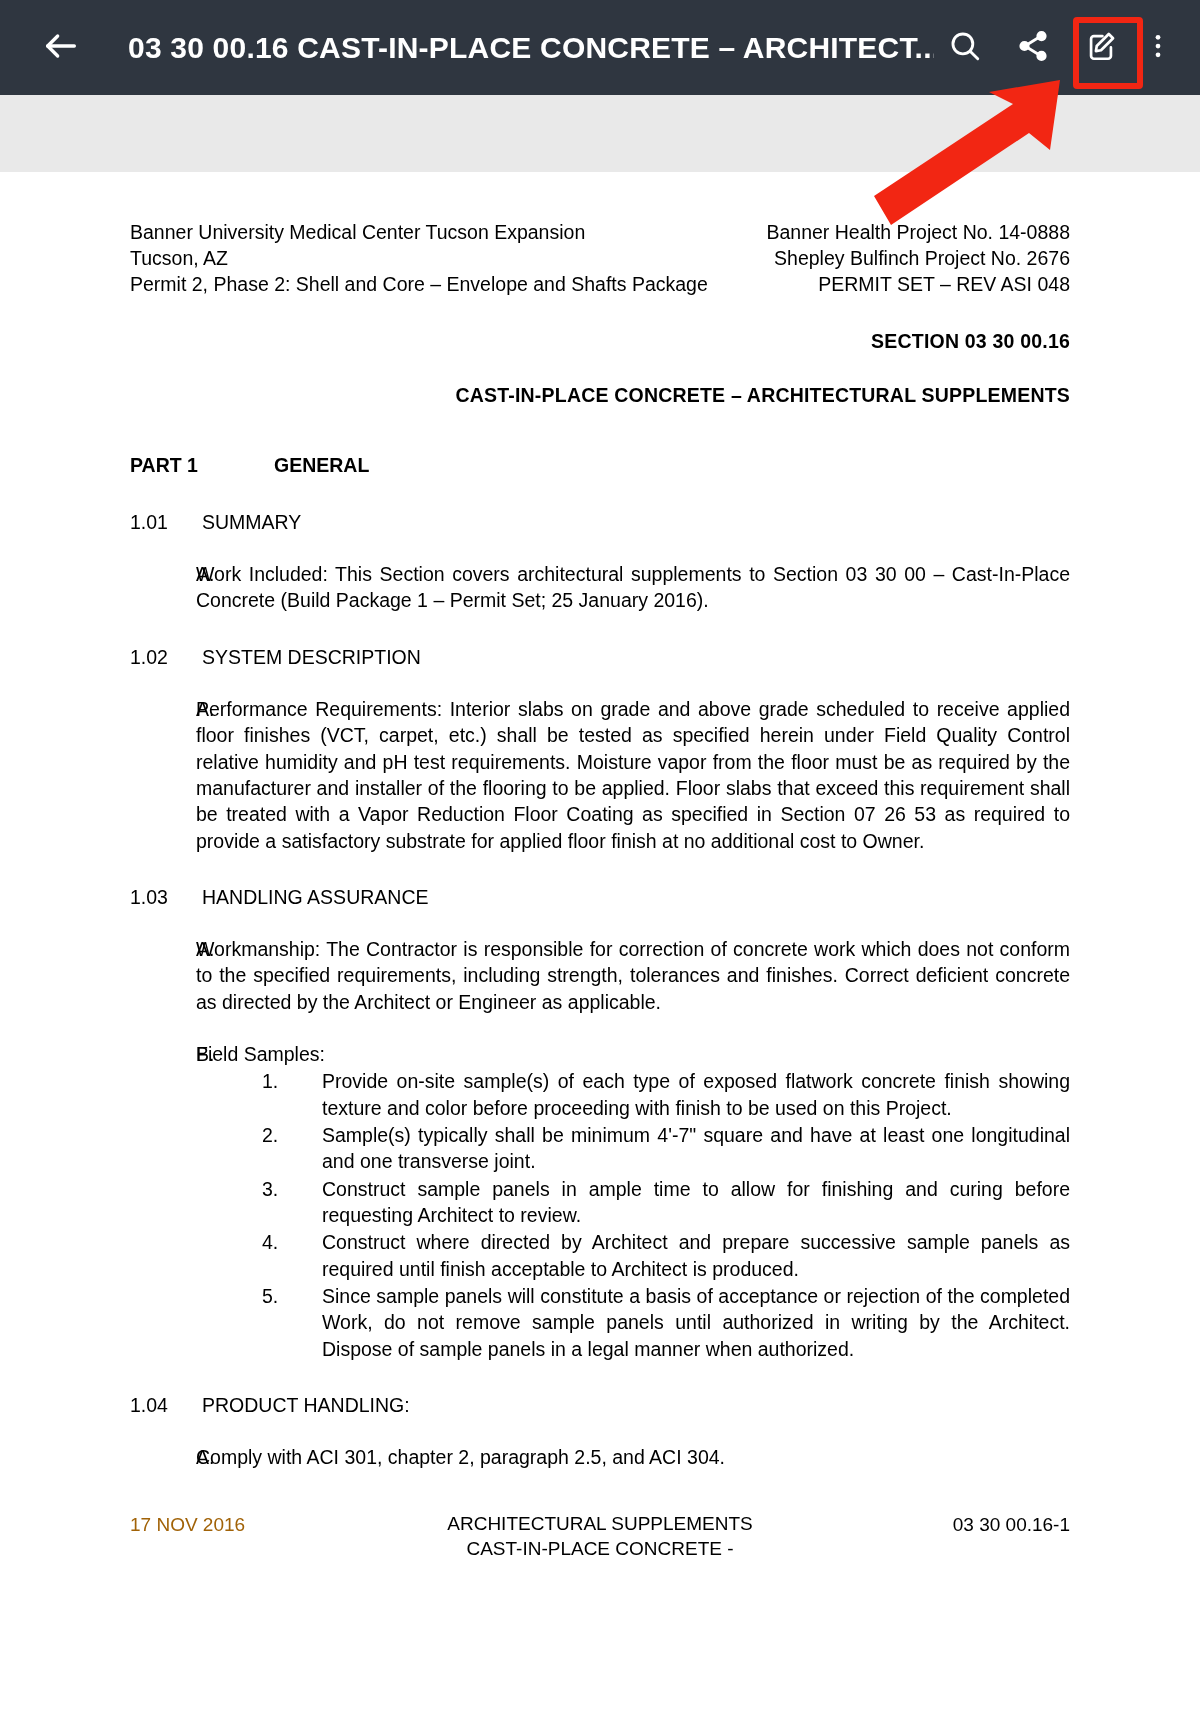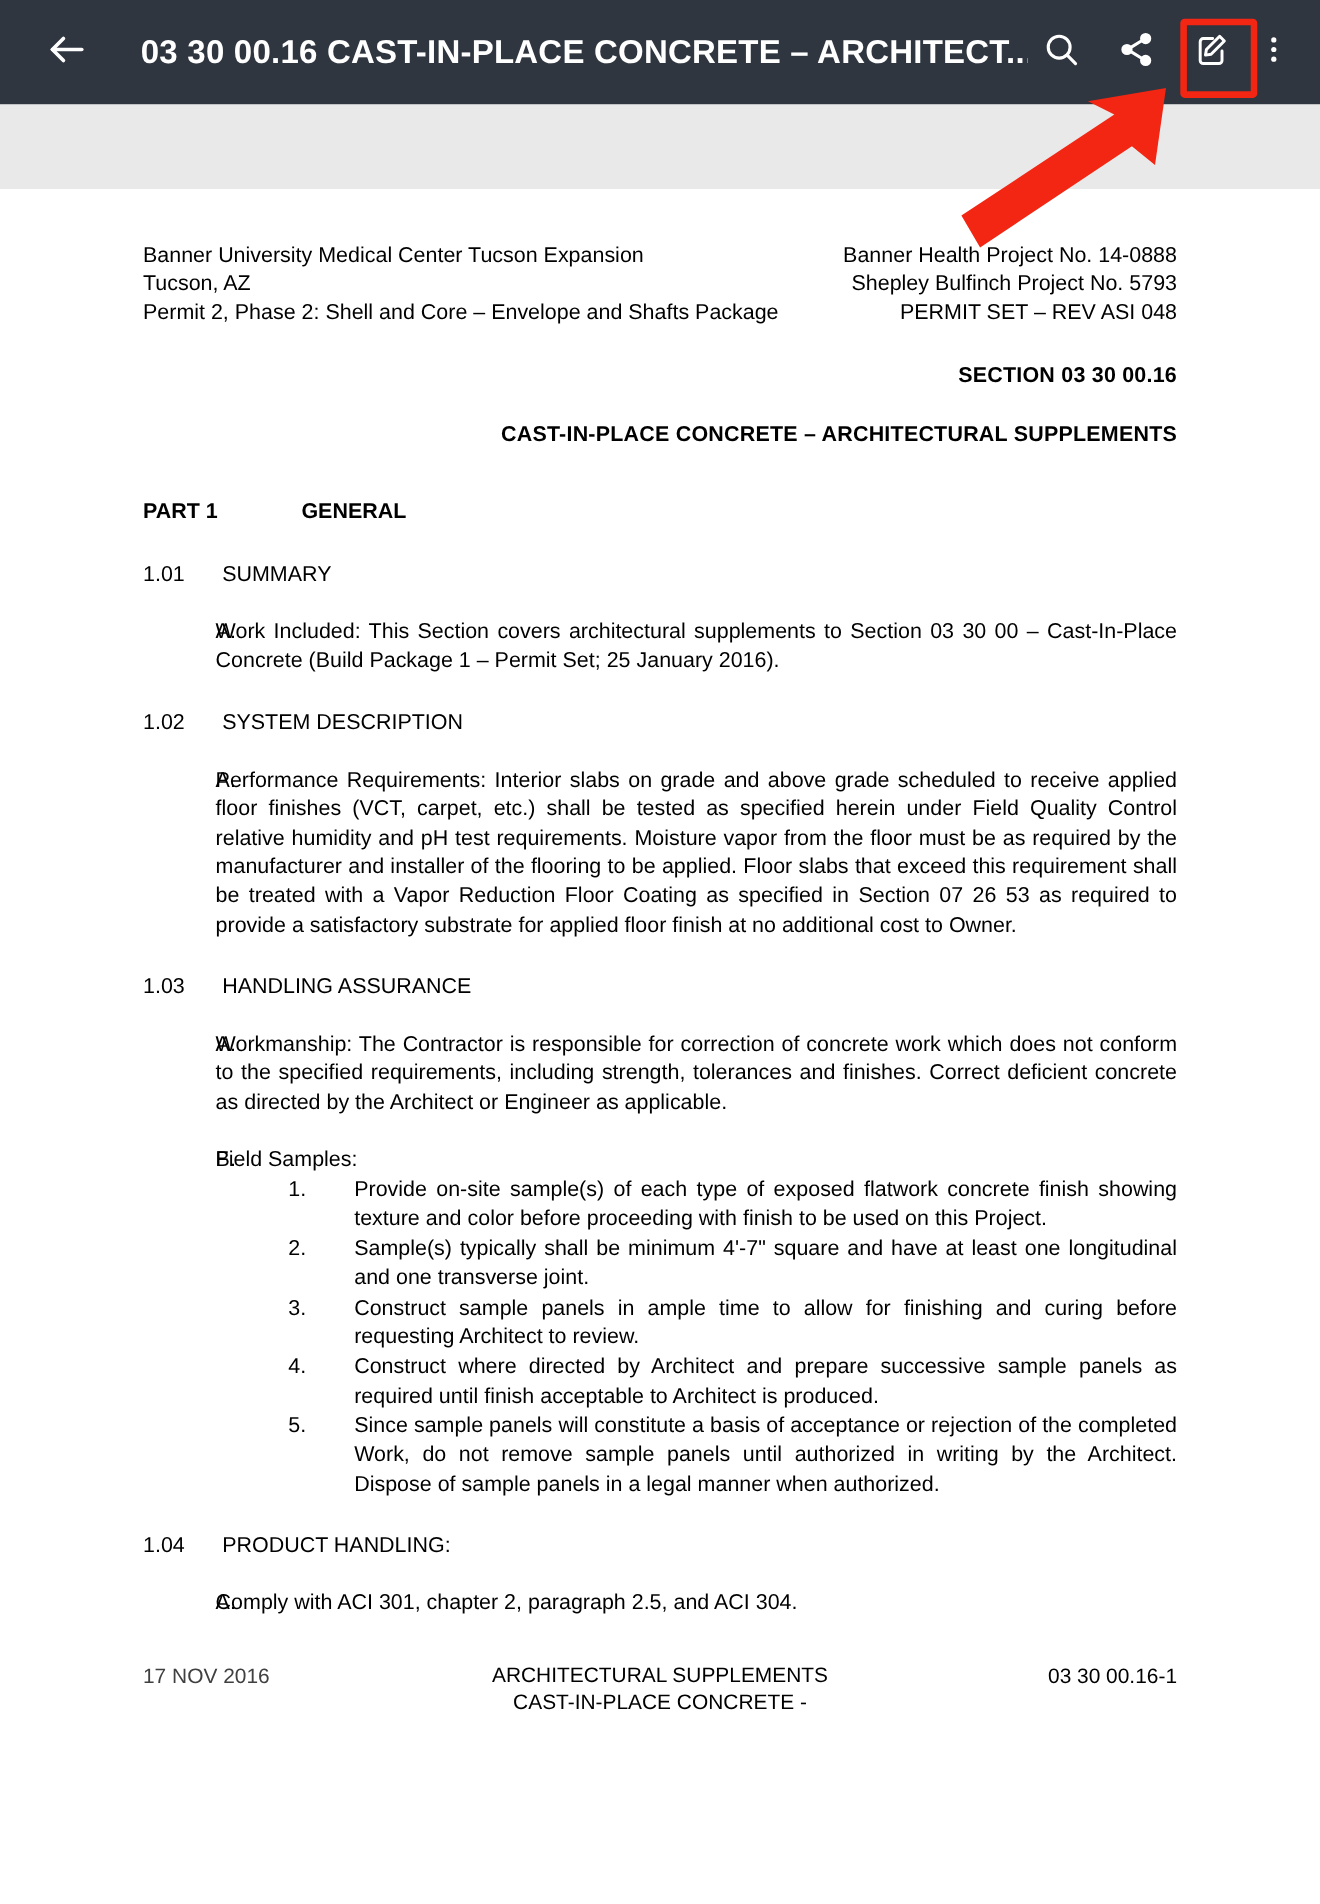--- a/index.html
+++ b/index.html
@@ -139,21 +139,21 @@
   .doc-footer {
     position: absolute;
     left: 0; right: 0;
     top: 1340px;
     width: 940px;
     margin: 0 auto;
     display: flex;
     align-items: flex-start;
     font-size: 19px;
   }
-  .ft-left { width: 250px; color: #404040; white-space: nowrap; }
+  .ft-left { width: 250px; color: #a16207; white-space: nowrap; }
   .ft-center { flex: 1 1 auto; text-align: center; line-height: 1.3; }
   .ft-right { width: 250px; text-align: right; white-space: nowrap; }
 </style>
 </head>
 <body>
 
 <div class="appbar">
   <div class="appbar-back">
     <span>
       <svg width="40" height="40" viewBox="0 0 24 24" fill="none" stroke="#ffffff" stroke-width="2" stroke-linecap="round" stroke-linejoin="round">
@@ -214,21 +214,21 @@
   <div class="doc-inner">
 
     <div class="doc-header">
       <div class="dh-left">
         <div>Banner University Medical Center Tucson Expansion</div>
         <div>Tucson, AZ</div>
         <div>Permit 2, Phase 2:  Shell and Core – Envelope and Shafts Package</div>
       </div>
       <div class="dh-right">
         <div>Banner Health Project No. 14-0888</div>
-        <div>Shepley Bulfinch Project No. 5793</div>
+        <div>Shepley Bulfinch Project No. 2676</div>
         <div>PERMIT SET – REV ASI 048</div>
       </div>
     </div>
 
     <div class="center-bold sec-num">SECTION 03 30 00.16</div>
     <div class="center-bold sec-title">CAST-IN-PLACE CONCRETE – ARCHITECTURAL SUPPLEMENTS</div>
 
     <div class="part-line">
       <span class="c1">PART 1</span>
       <span>GENERAL</span>

